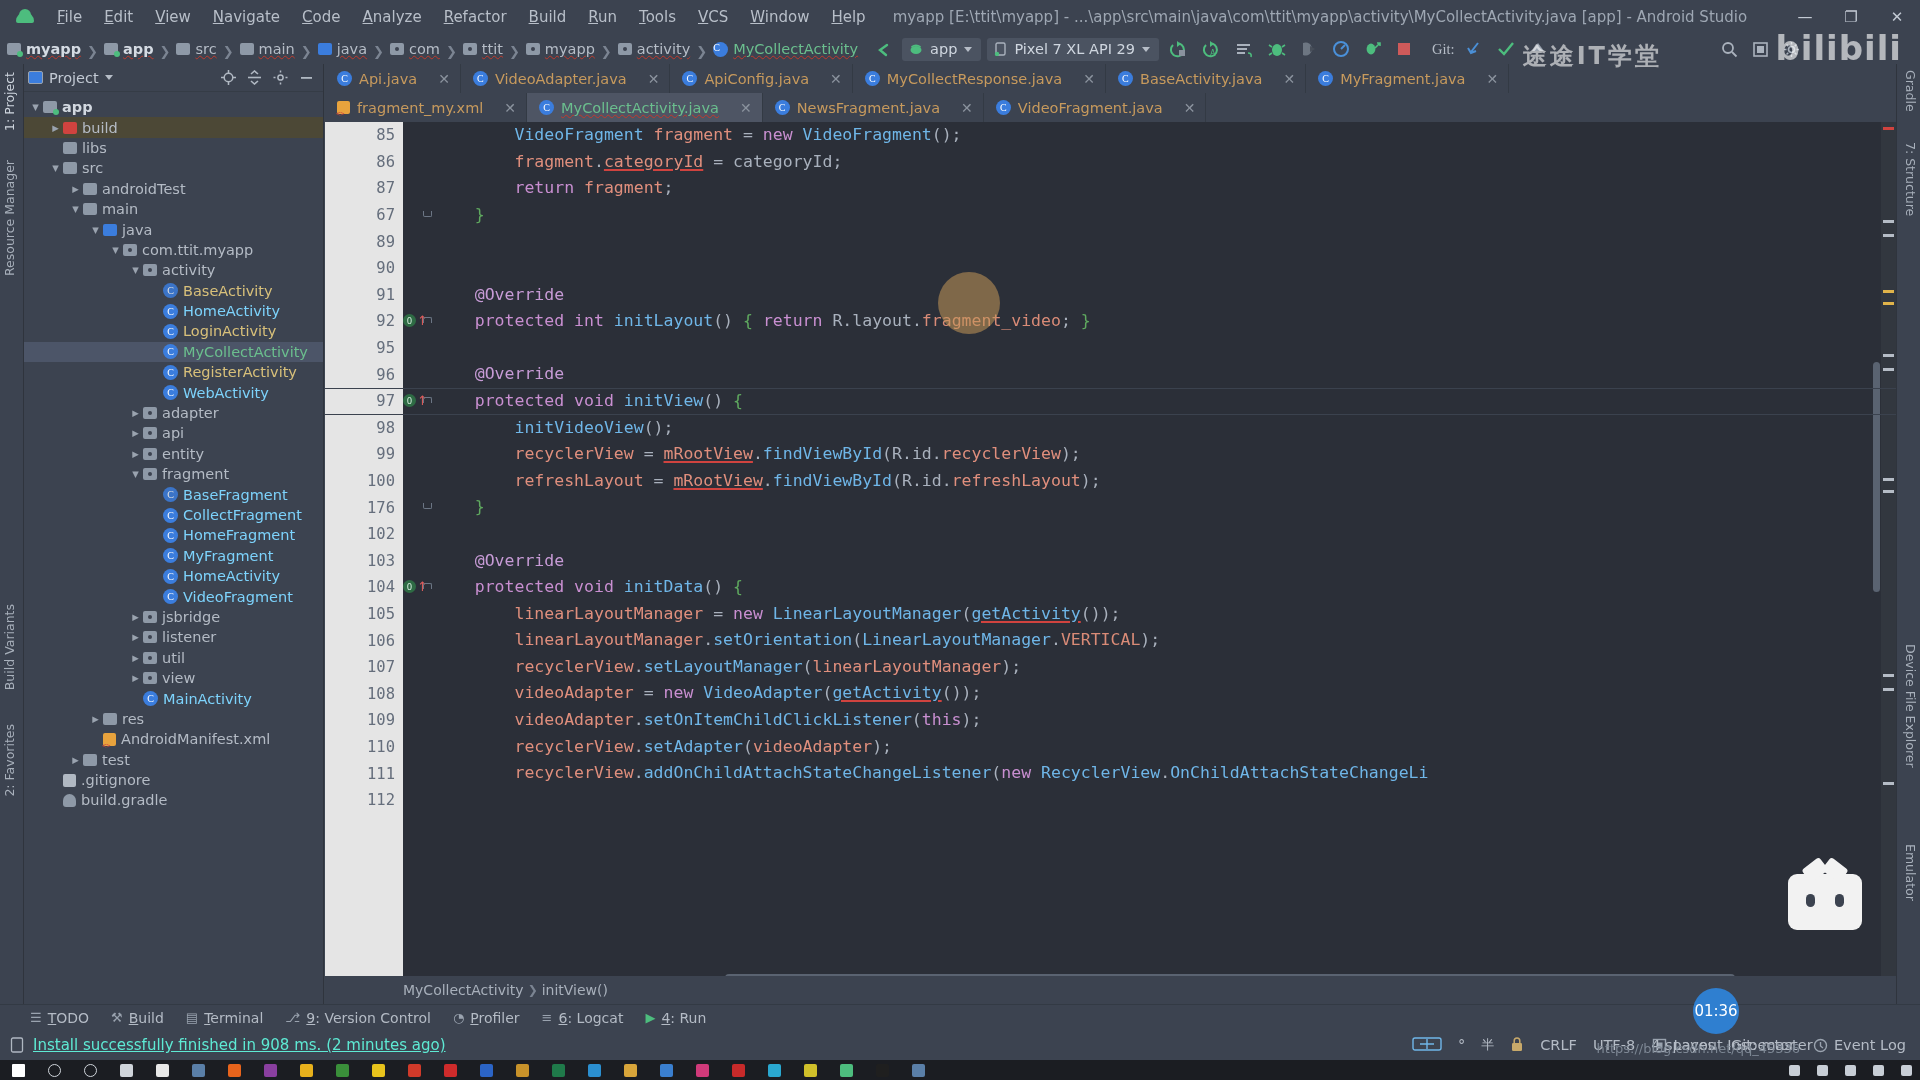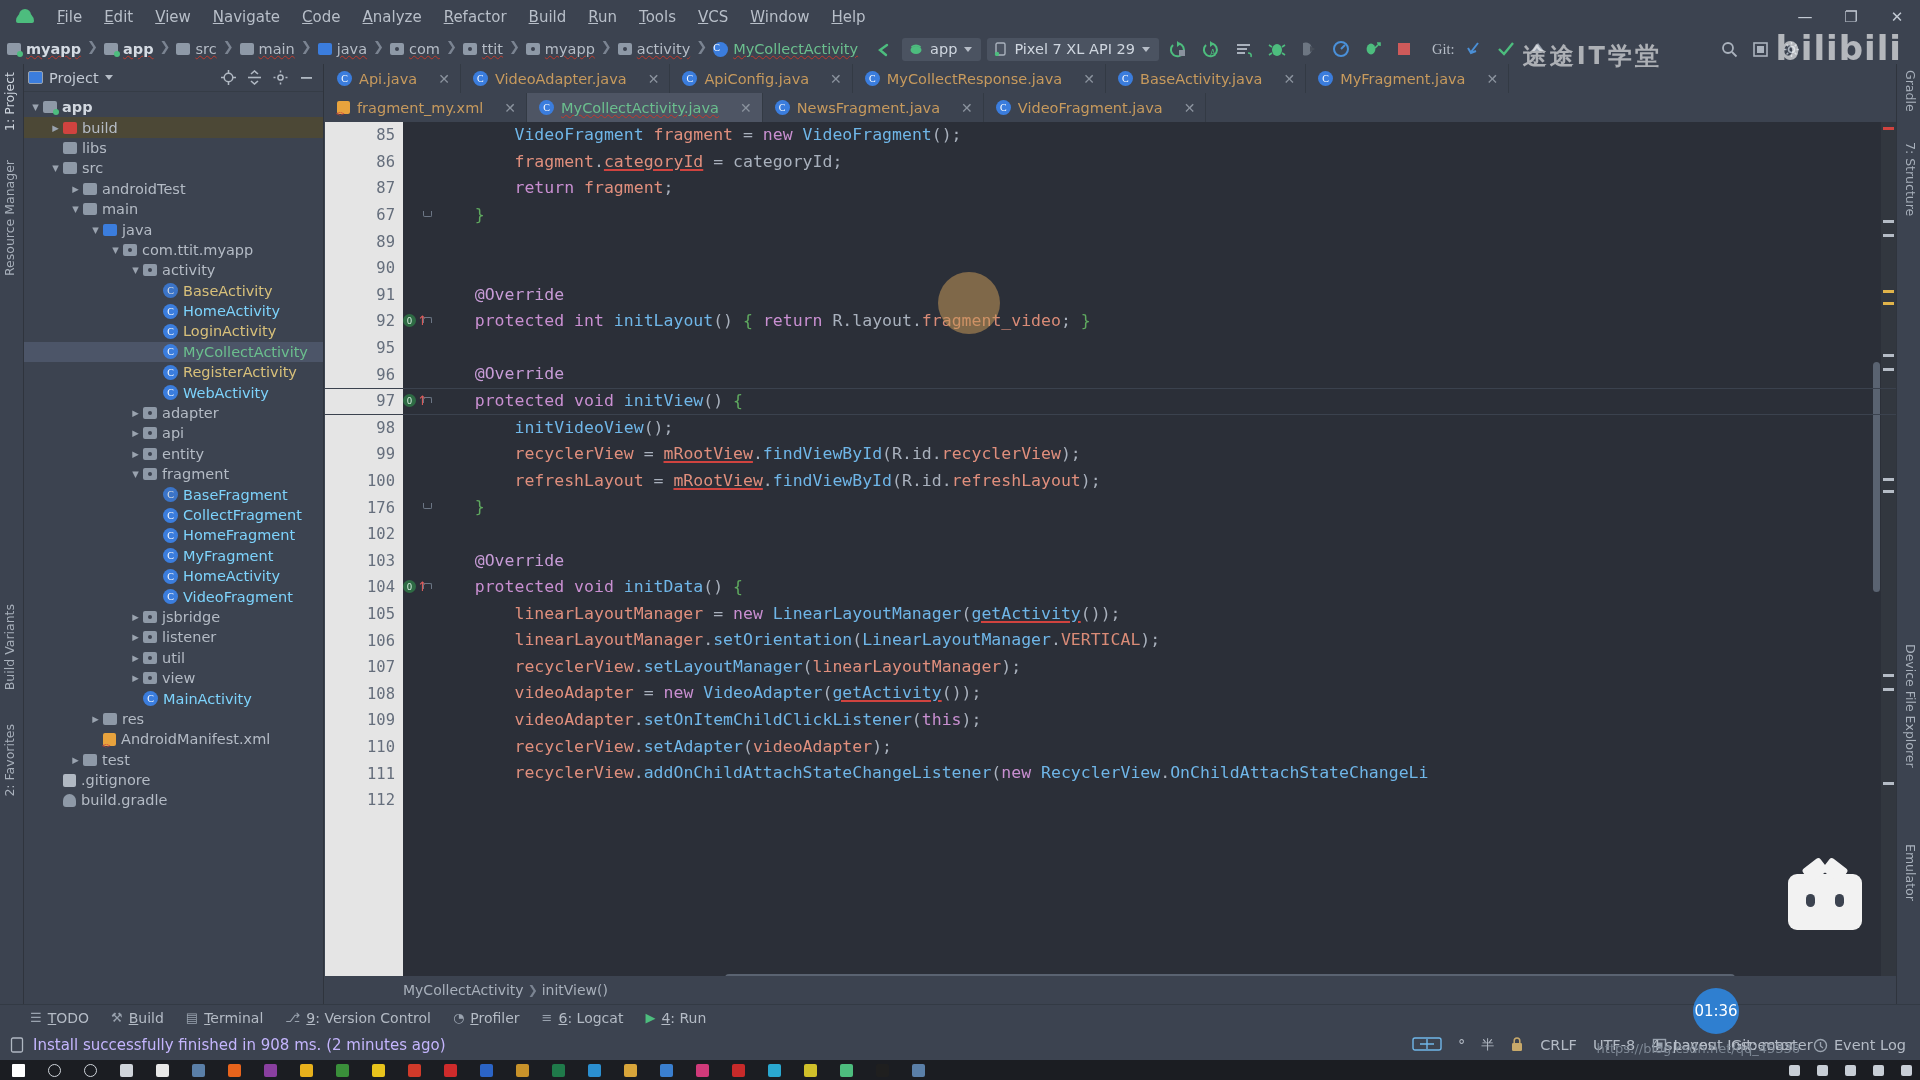--- a/index.html
+++ b/index.html
@@ -222,21 +222,21 @@
     border-top: 1px solid #333a44;
   }
   .bb-item { display: flex; align-items: center; gap: 6px; color: #b4bbc5; font-size: 14px; }
   .bb-item u { text-decoration: underline; }
 
   
   #statusbar {
     position: absolute; left: 0; top: 1030px; width: 1920px; height: 30px;
     background: #3c4350; display: flex; align-items: center; padding-left: 10px;
   }
-  #status-msg { color: #c4b5fd; font-size: 15px; display: flex; align-items: center; gap: 9px; }
+  #status-msg { color: #5eead4; font-size: 15px; display: flex; align-items: center; gap: 9px; text-decoration: underline; }
   #status-right { margin-left: auto; display: flex; align-items: center; gap: 18px; padding-right: 14px;
                   color: #b4bbc5; font-size: 14.5px; }
   .sr-item { display: flex; align-items: center; gap: 6px; }
 
   
   #taskbar {
     position: absolute; left: 0; top: 1060px; width: 1920px; height: 20px; background: #1b1d22;
     display: flex; align-items: center;
   }
   .tb-ico { width: 36px; height: 20px; display: flex; align-items: center; justify-content: center; }
@@ -294,29 +294,30 @@
         <div class="menu-item"><u>C</u>ode</div>
         <div class="menu-item"><u>A</u>nalyze</div>
         <div class="menu-item"><u>R</u>efactor</div>
         <div class="menu-item"><u>B</u>uild</div>
         <div class="menu-item"><u>R</u>un</div>
         <div class="menu-item"><u>T</u>ools</div>
         <div class="menu-item"><u>V</u>CS</div>
         <div class="menu-item"><u>W</u>indow</div>
         <div class="menu-item"><u>H</u>elp</div>
       </div>
+    <div id="title-text">myapp [E:\ttit\myapp] - ...\app\src\main\java\com\ttit\myapp\activity\MyCollectActivity.java [app] - Android Studio</div>
     <div id="win-ctrls">
       <div class="wc">—</div>
       <div class="wc">❐</div>
       <div class="wc">✕</div>
     </div>
   </div>
 
   <div id="navbar">
-    <div id="crumbs" style="display:flex;align-items:flex-start;">
+    <div id="crumbs" style="display:flex;align-items:flex-end;">
         <span class="crumb bold">
           <span class="fi grey grn ci"></span>
           <span class="squiggle">myapp</span>
         </span>
         <span class="crumb-sep">❯</span>
         <span class="crumb bold">
           <span class="fi grey grn ci"></span>
           <span class="squiggle">app</span>
         </span>
         <span class="crumb-sep">❯</span>

